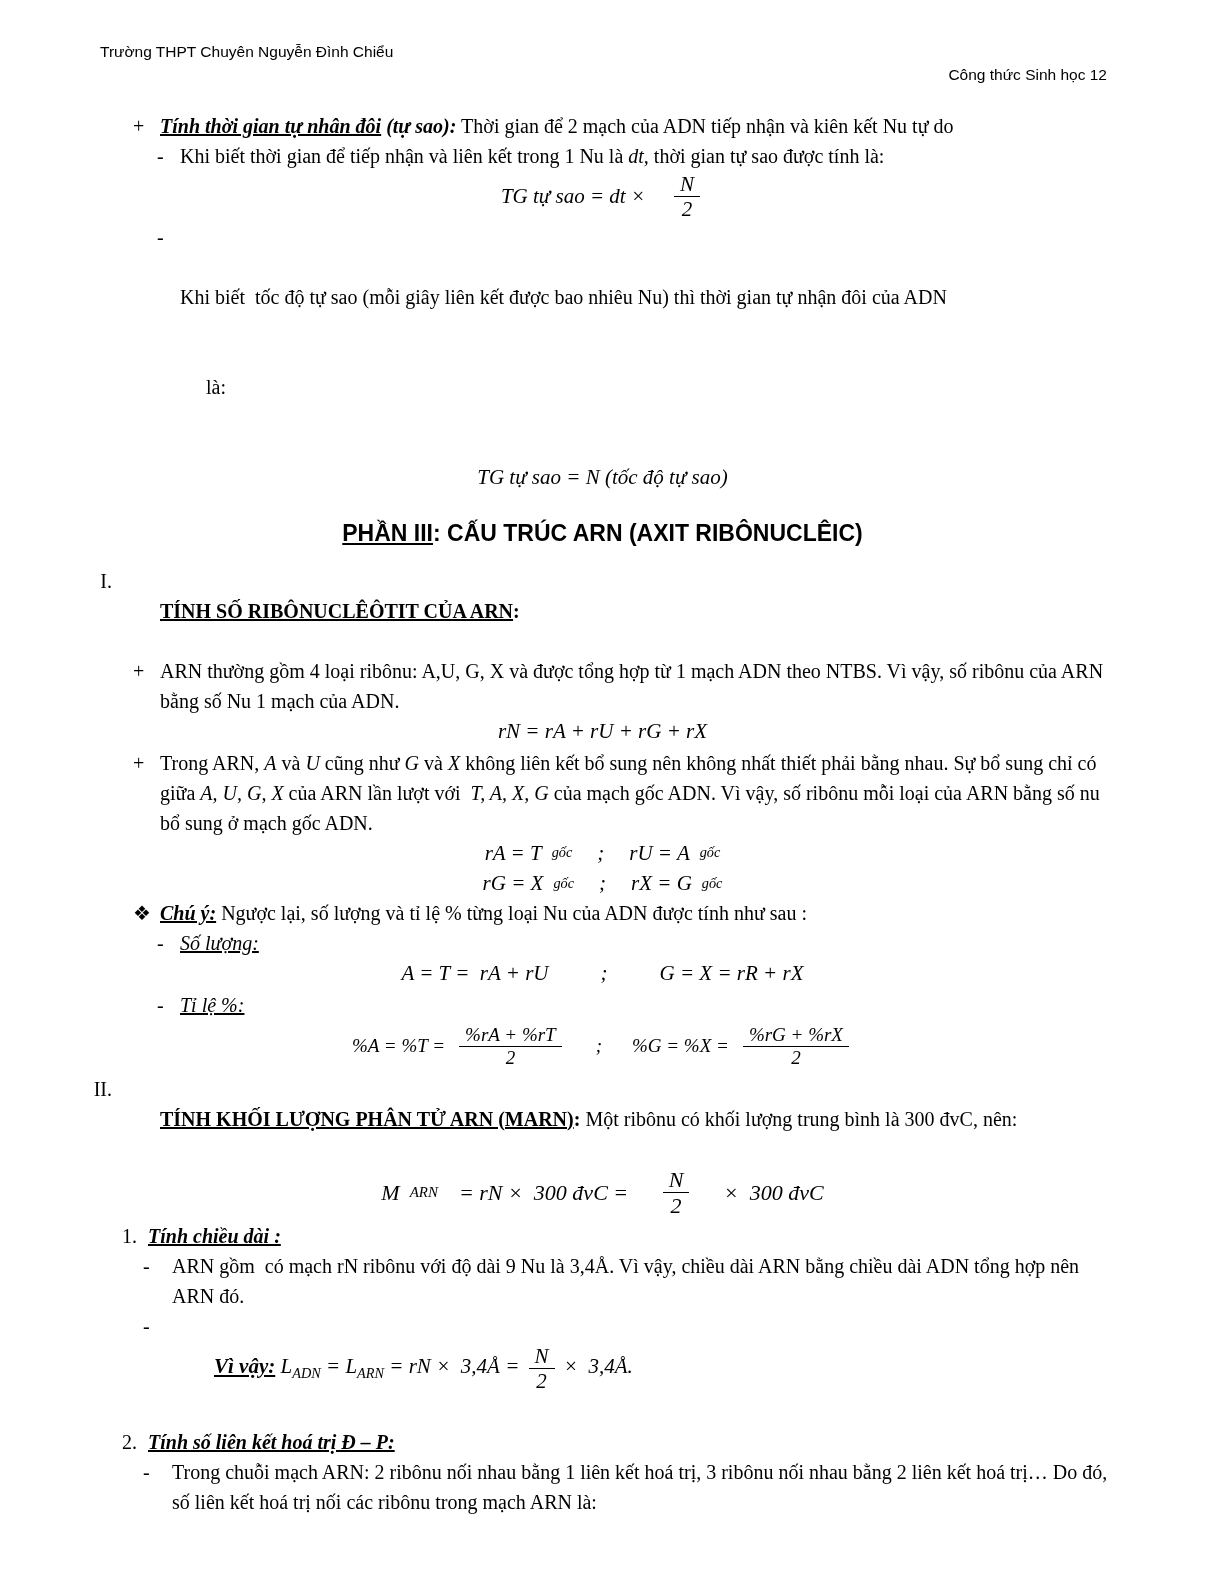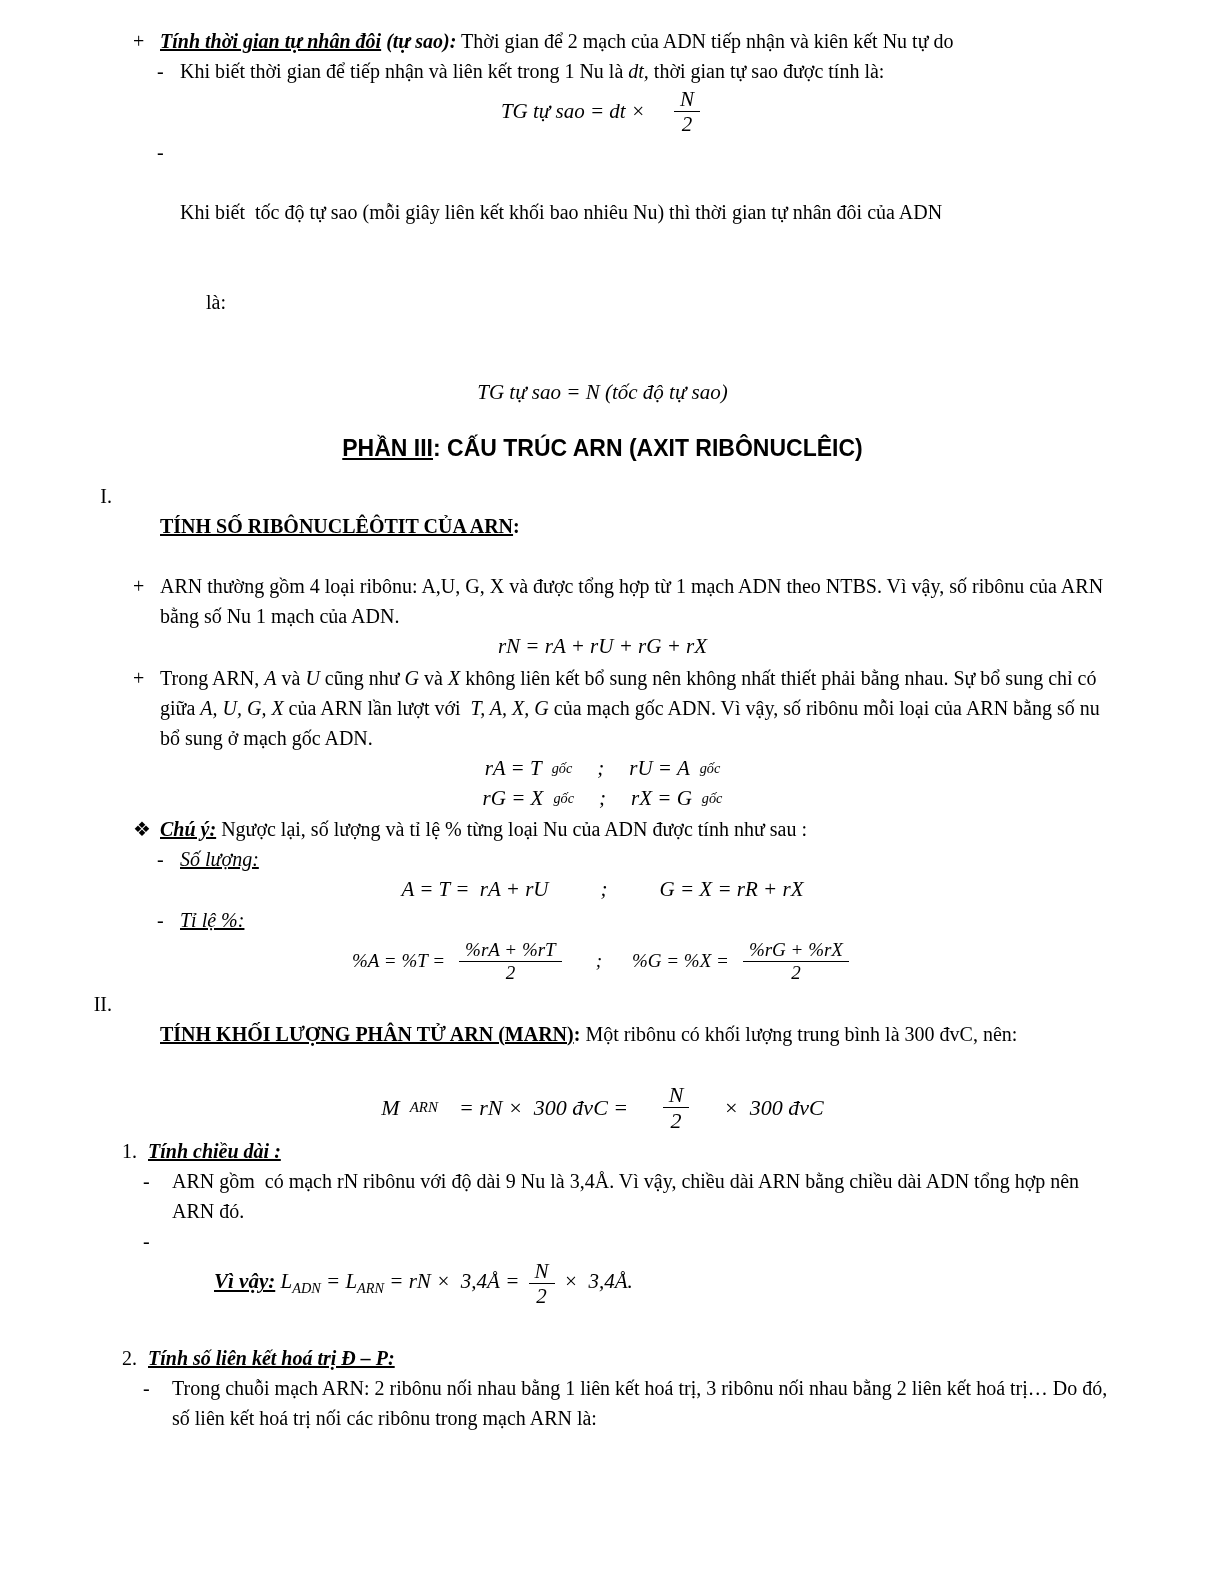--- a/index.html
+++ b/index.html
@@ -83,20 +83,24 @@
     font-weight:bold; font-size:23px;
     margin:22px 0 16px;
   }
   .part-title .u { text-decoration:underline; }
 </style>
 </head>
 <body>
 
 <div class="page">
 
+  <header class="page-header">
+    <div class="school">Trường THPT Chuyên Nguyễn Đình Chiểu</div>
+    <div class="subject">Công thức Sinh học 12</div>
+  </header>
 
   <main class="content">
 
     <div class="row plus-item">
       <span class="marker">+</span>
       <div class="text"><span class="biu">Tính thời gian tự nhân đôi</span><span> </span><span class="bi">(tự sao):</span><span> Thời gian để 2 mạch của ADN tiếp nhận và kiên kết Nu tự do</span></div>
     </div>
 
     <div class="row dash2">
       <span class="marker">-</span>
@@ -107,21 +111,21 @@
       <span>TG tự sao = dt ×</span>
       <span class="frac">
         <span class="num">N</span>
         <span class="den">2</span>
       </span>
     </div>
 
     <div class="row dash2">
       <span class="marker">-</span>
       <div class="text">
-        <div>Khi biết  tốc độ tự sao (mỗi giây liên kết khối bao nhiêu Nu) thì thời gian tự nhân đôi của ADN</div>
+        <div>Khi biết  tốc độ tự sao (mỗi giây liên kết được bao nhiêu Nu) thì thời gian tự nhận đôi của ADN</div>
         <div class="cont">là:</div>
       </div>
     </div>
 
     <div class="formula">
       <span><span class="i">TG tự sao = N </span><span>(tốc độ tự sao)</span></span>
     </div>
 
     <div class="part-title">
       <span class="u">PHẦN III</span><span>: CẤU TRÚC ARN (AXIT RIBÔNUCLÊIC)</span>

